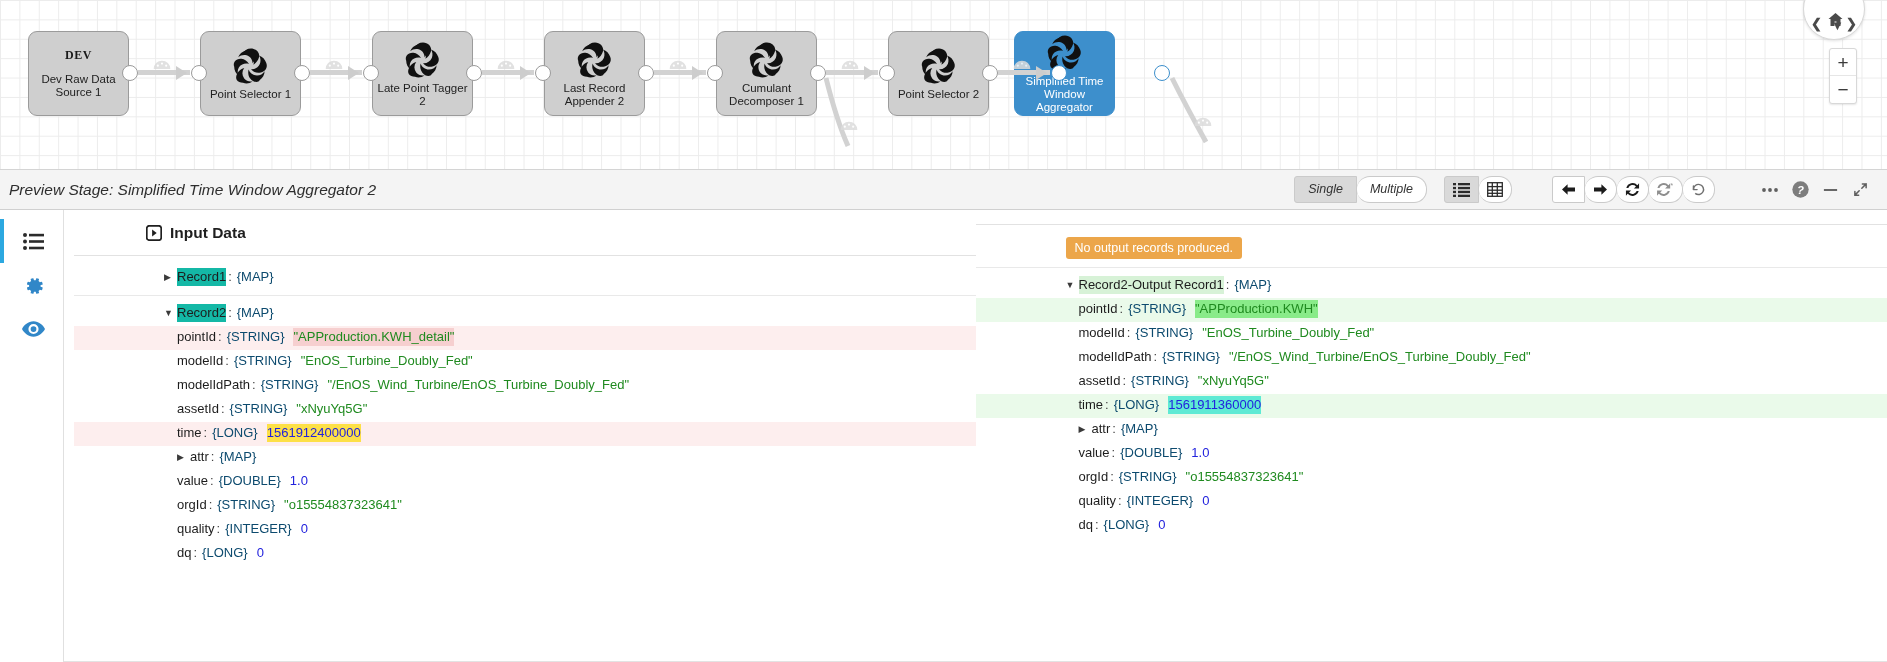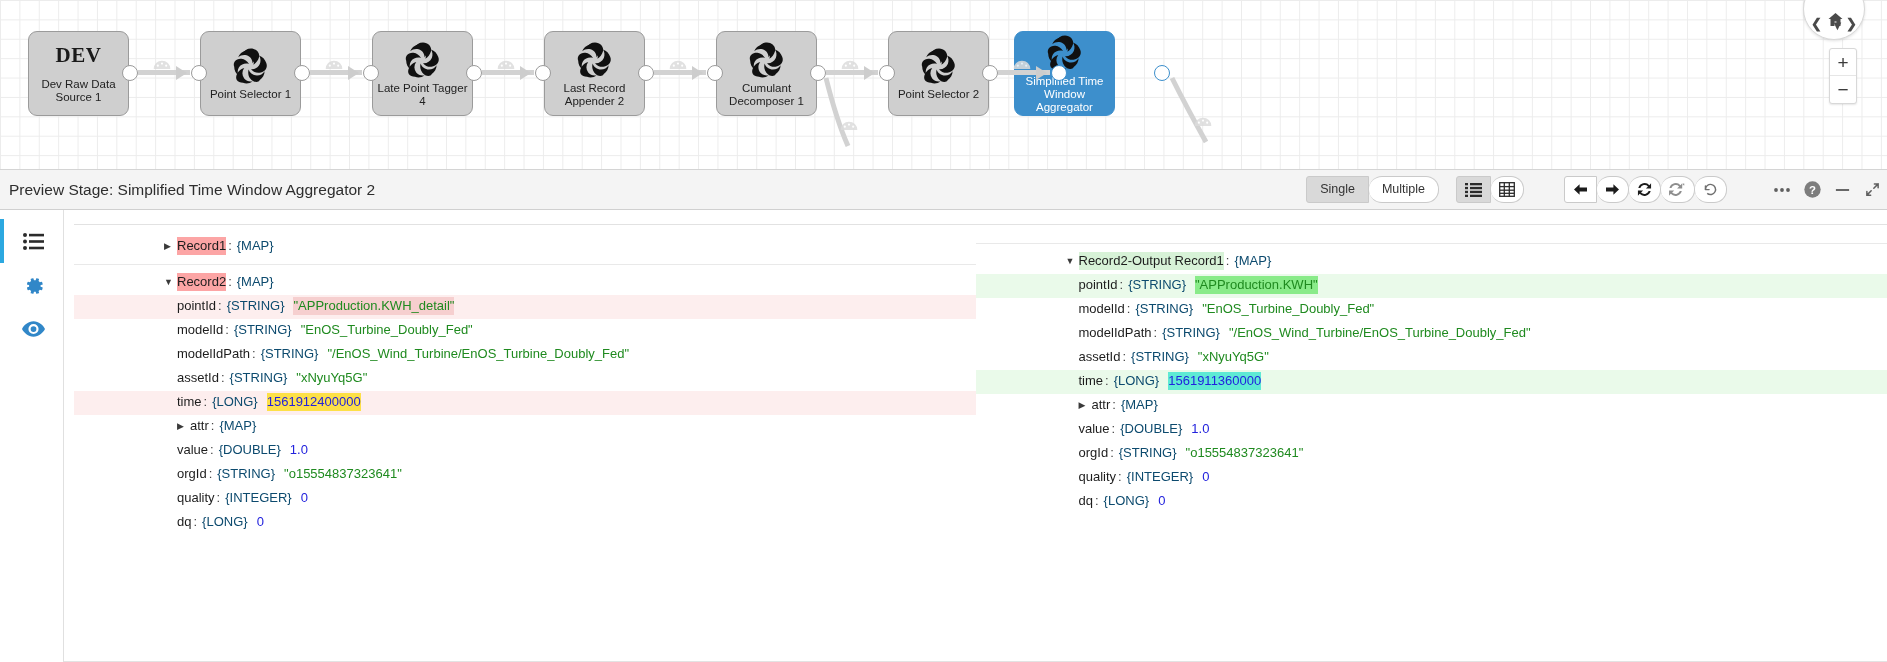--- a/index.html
+++ b/index.html
@@ -38,21 +38,21 @@
     top: 31px;
   }
   .node.selected {
     background: #3d8fcc;
     border-color: #3d8fcc;
   }
   .node-logo { width: 40px; height: 40px; margin-bottom: 2px; }
   .node-dev-text {
     font-family: "Liberation Serif", serif;
     font-weight: bold;
-    font-size: 21px;
+    font-size: 12px;
     color: #1a1a1a;
     margin-bottom: 10px;
     letter-spacing: 0.5px;
   }
   .node-label {
     font-size: 11.5px;
     color: #222;
     text-align: center;
     line-height: 13px;
     padding: 0 3px;
@@ -135,22 +135,23 @@
   }
   .zoom-btn.top { border-bottom: 1px solid #e6e6e6; }
 
   
   .preview-bar {
     height: 40px;
     background: #f4f4f4;
     border-bottom: 1px solid #d0d0d0;
     display: flex;
     align-items: center;
-    padding: 0 0 0 9px;
+    padding: 0 12px 0 9px;
     position: relative;
+    font-style: italic;
   }
   .preview-title {
     font-size: 15.5px;
     color: #2e2e2e;
     flex: 0 0 auto;
   }
   .tb-spacer { flex: 1 1 auto; }
 
   .btn-group { display: flex; }
   .btn-group .tb-btn:first-child { border-radius: 3px 0 0 3px; }
@@ -242,21 +243,21 @@
     color: #3a3a3a;
     font-size: 9px;
     text-align: left;
     position: relative;
     top: -1px;
   }
   .indent-2 { padding-left: 103px; }
   .indent-2b { padding-left: 90px; }
 
   .key { color: #1d1d1d; }
-  .key.mark-pink { background: #fca5a5; }
+  .key.mark-pink { background: #14b8a6; }
   .key.mark-green { background: #d7f2d7; }
   .colon { color: #444; margin: 0 5px 0 2px; }
   .type { color: #0c4a6e; }
   .val { margin-left: 9px; }
   .val.str { color: #1f8a1f; }
   .val.num { color: #2222dd; }
   .val.str.mark-pink { background: #f6cfcf; }
   .val.str.mark-green { background: #89eb89; }
   .val.num.mark-pink { background: #fde047; }
   .val.num.mark-green { background: #5eead4; }
@@ -323,21 +324,21 @@
         <svg class="node-logo" viewBox="0 0 100 100">
           <g fill="#111">
             <path d="M50 6c-9 0-17 5-22 13 7-3 15-2 21 3 8 6 10 16 7 25 6-4 12-11 14-19C73 16 62 6 50 6z"></path>
             <path d="M88 42c-3-8-9-15-18-18 4 6 5 14 2 21-4 9-13 14-22 13 5 6 13 10 21 9 14-2 22-13 17-25z"></path>
             <path d="M72 85c7-5 12-13 12-22-4 7-11 11-19 11-10 0-18-6-21-15-2 7-1 16 4 22 8 11 21 11 24 4z"></path>
             <path d="M30 92c8 3 17 2 24-4-8 2-16-1-21-7-6-8-6-18 0-26-7 2-14 7-18 15-6 12 1 22 15 22z"></path>
             <path d="M8 52c0 9 4 17 11 22-3-7-3-15 1-21 6-8 16-11 25-8-4-7-11-12-19-13C12 31 4 41 8 52z"></path>
             <path d="M36 12c-8 2-15 8-18 16 6-5 13-7 21-5 9 3 15 11 15 20 5-5 8-13 7-21-2-13-14-19-25-10z"></path>
           </g>
         </svg>
-        <div class="node-label">Late Point Tagger 4</div>
+        <div class="node-label">Late Point Tagger 2</div>
       </div>
       <div class="port" style="left:466px"></div>
       <div class="port" style="left:363px"></div>
       <div class="link" style="left:482px;width:52px"></div>
       <div class="arrowhead" style="left:520px"></div>
       <svg style="left:496px" class="meter" viewBox="0 0 24 16">
         <path d="M2 14a10 10 0 0 1 20 0z" fill="#dcdcdc"></path>
         <circle cx="7" cy="10" r="1.3" fill="#fff"></circle>
         <circle cx="12" cy="7.5" r="1.3" fill="#fff"></circle>
         <circle cx="17" cy="10" r="1.3" fill="#fff"></circle>
@@ -586,20 +587,29 @@
       <svg width="23" height="16" viewBox="0 0 24 16" fill="#3187c8">
           <path d="M12 0C6.5 0 2 4 0 8c2 4 6.5 8 12 8s10-4 12-8c-2-4-6.5-8-12-8zm0 13.3A5.3 5.3 0 1 1 12 2.7a5.3 5.3 0 0 1 0 10.6z"></path>
           <circle cx="12" cy="8" r="3"></circle>
         </svg>
     </div>
   </div>
 
   <div class="panes">
 
     <div class="pane left">
+      <div class="pane-head">
+        <span class="ico">
+          <svg width="16" height="16" viewBox="0 0 16 16">
+              <rect x="0.8" y="0.8" width="14.4" height="14.4" rx="2.4" fill="none" stroke="#1f1f1f" stroke-width="1.7"></rect>
+              <path d="M6.1 4.6l4.6 3.4-4.6 3.4z" fill="#1f1f1f"></path>
+            </svg>
+        </span>
+        <span>Input Data</span>
+      </div>
       <div class="divider"></div>
       <div class="rows" id="input-rows">
           <div class="row indent-2b">
             <span class="caret">▶</span>
             <span class="key mark-pink">Record1</span>
             <span class="colon">:</span>
             <span class="type">{MAP}</span>
           </div>
           <div style="height:1px;background:#e9e9e9;margin:5px 0 6px 0"></div>
           <div class="row indent-2b">
@@ -668,20 +678,21 @@
             <span class="type">{LONG}</span>
             <span class="val num">0</span>
           </div>
         </div>
       <div class="bottom-rule"></div>
     </div>
 
     <div class="pane">
       <div class="divider"></div>
       <div class="rows" id="output-rows">
+          <div class="badge-row"><span class="badge">No output records produced.</span></div>
           <div style="height:1px;background:#e9e9e9;margin:8px 0 6px 0"></div>
           <div class="row indent-2b">
             <span class="caret">▼</span>
             <span class="key mark-green">Record2-Output Record1</span>
             <span class="colon">:</span>
             <span class="type">{MAP}</span>
           </div>
           <div class="row indent-2 hl-green">
             <span class="key">pointId</span>
             <span class="colon">:</span>

